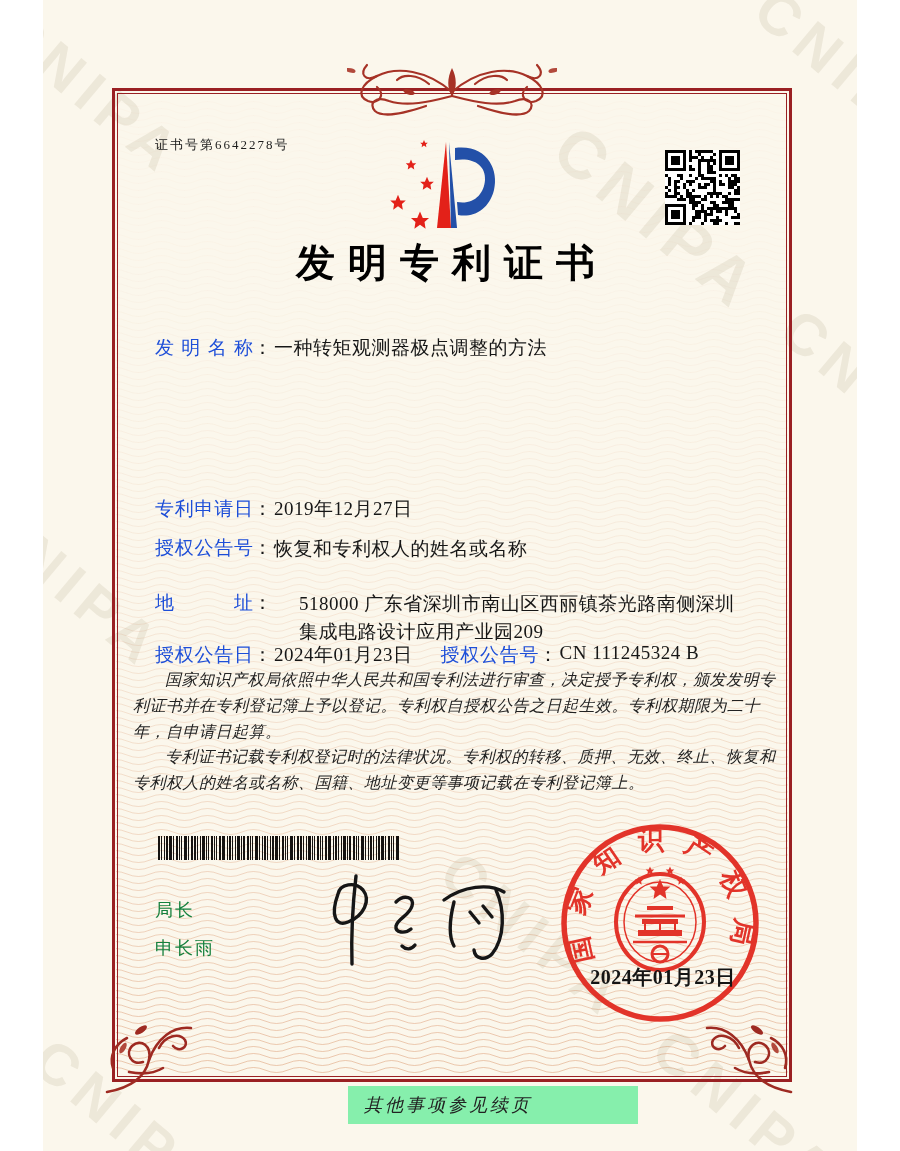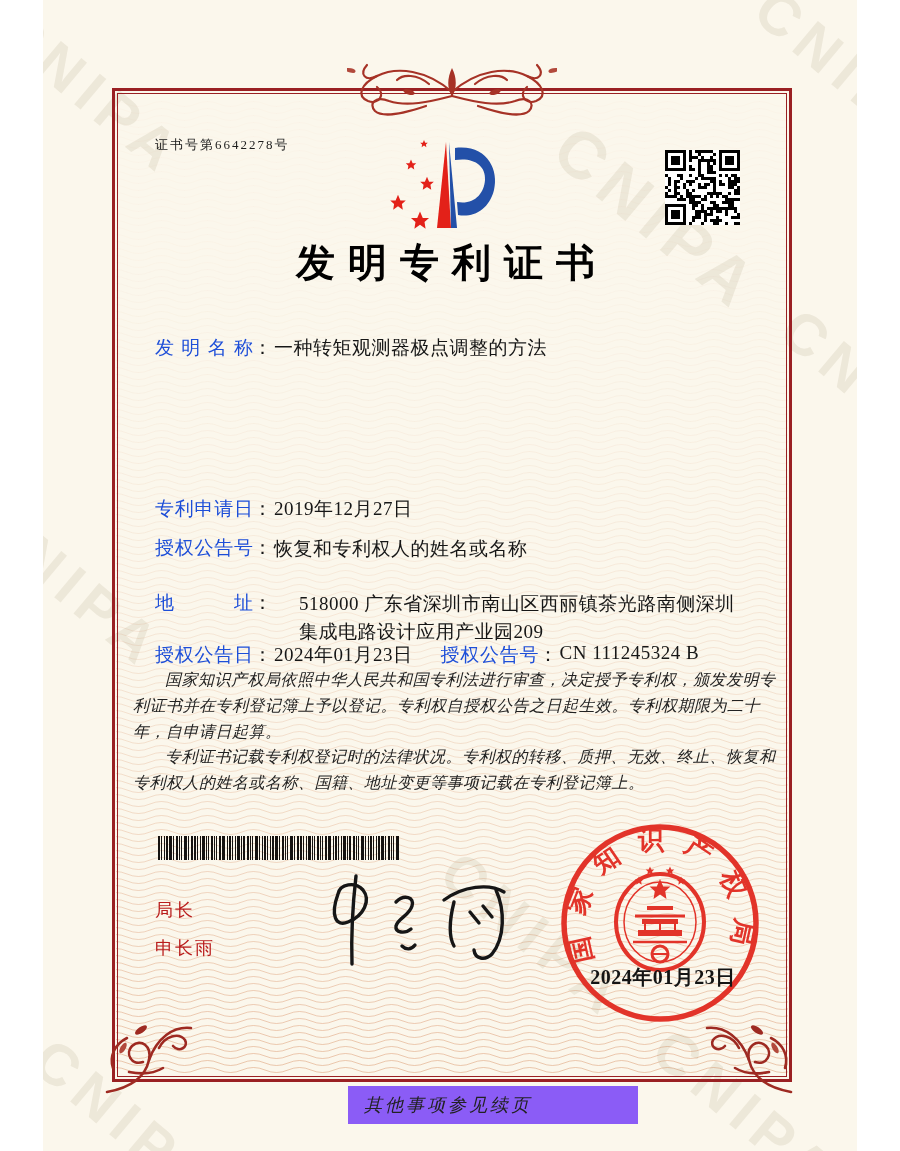--- a/index.html
+++ b/index.html
@@ -30,30 +30,30 @@
           vertical-align:top;color:#1d4ed8;}
   .colon{display:inline-block;vertical-align:top;width:21px;}
   .fval{display:inline-block;vertical-align:top;letter-spacing:0.5px;}
   .fval.addr{width:455px;line-height:28px;margin-left:25px;}
   .pair2{margin-left:28px;}
   
   .para{position:absolute;left:90px;width:650px;font-size:16px;line-height:26px;
         color:#222;font-style:italic;text-indent:2em;z-index:4;letter-spacing:0.5px;}
   
   .barcode{position:absolute;left:115px;top:836px;z-index:4;}
-  .signer{position:absolute;left:112px;font-size:18px;color:#b91c1c;z-index:4;
+  .signer{position:absolute;left:112px;font-size:18px;color:#15803d;z-index:4;
           font-family:Liberation Serif, serif;letter-spacing:2px;}
   .sig{position:absolute;left:235px;top:860px;z-index:4;}
   .seal{position:absolute;left:512px;top:818px;z-index:4;}
   .sealdate{position:absolute;left:545px;top:964px;width:150px;text-align:center;
             font-size:20px;font-weight:600;color:#141414;z-index:5;letter-spacing:0.5px;}
   .pageno{position:absolute;left:69px;top:1050px;width:574px;text-align:center;
           font-size:15px;color:#222;z-index:4;letter-spacing:1px;margin-top:39px;}
   .strip{position:absolute;left:305px;top:1086px;width:290px;height:38px;
-         background:#8b5cf6;z-index:4;}
+         background:#86efac;z-index:4;}
   .strip span{display:block;padding:7px 0 0 16px;font-size:18px;font-style:italic;
               color:#222;letter-spacing:3px;}
 </style>
 </head>
 <body>
 
 <div class="paper">
 
   <span class="wm" style="left:-15px;top:-5px">CNIPA</span>
   <span class="wm" style="left:545px;top:110px;font-size:66px">CNIPA</span>

